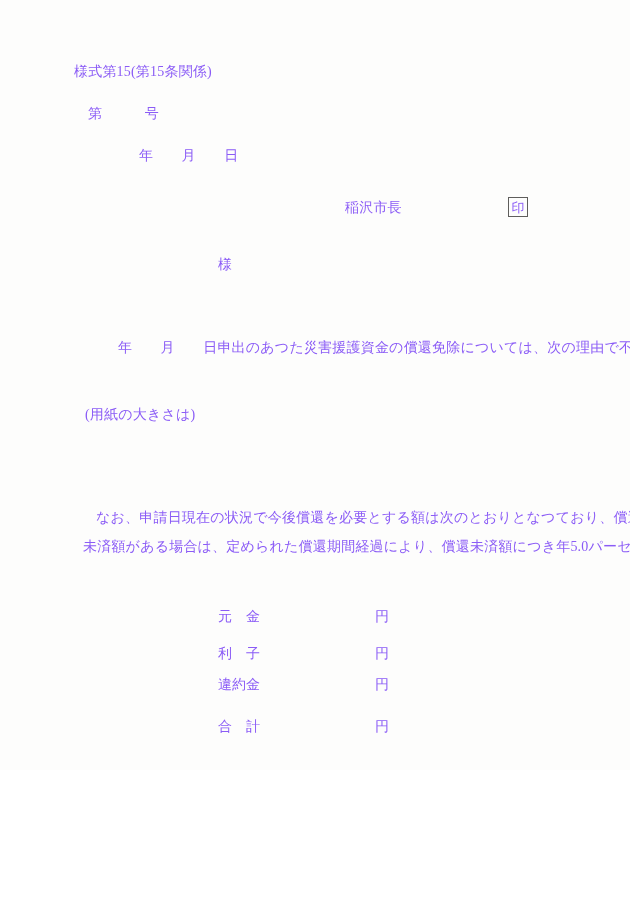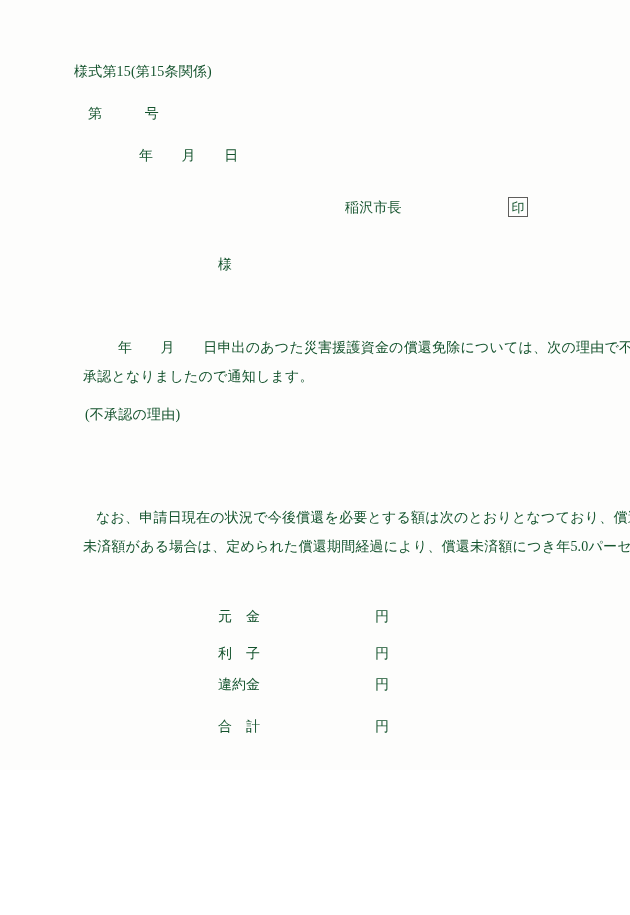--- a/index.html
+++ b/index.html
@@ -6,21 +6,21 @@
   html, body { width: 630px; height: 915px; }
   body {
     background: #ffffff;
     font-family: "Liberation Serif", "DejaVu Serif", serif;
   }
   .page {
     position: relative;
     width: 630px;
     height: 770px;
     background: #fdfdfc;
-    color: #14532d;
+    color: #8b5cf6;
     font-size: 14px;
     overflow: hidden;
   }
   .line {
     position: absolute;
     white-space: pre;
     line-height: 16px;
     letter-spacing: 0.2px;
   }
   .title-line {
@@ -58,23 +58,22 @@
 
   <div class="seal">
     <span>印</span>
   </div>
 
   <div class="line" style="left:218px; top:257px">様</div>
 
 
   <div class="line" style="left:118px; top:340px">年　　月　　日申出のあつた災害援護資金の償還免除については、次の理由で不</div>
 
-  <div class="line" style="left:83px; top:369px">承認となりましたので通知します。</div>
 
-  <div class="line" style="left:85px; top:407px">(不承認の理由)</div>
+  <div class="line" style="left:85px; top:407px">(用紙の大きさは)</div>
 
   <div class="line" style="left:96px; top:510px">なお、申請日現在の状況で今後償還を必要とする額は次のとおりとなつており、償還</div>
 
   <div class="line" style="left:83px; top:539px">未済額がある場合は、定められた償還期間経過により、償還未済額につき年5.0パーセン</div>
 
 
   <div class="amount-row" style="top:608px">
     <span class="amount-label">元　金</span>
     <span class="amount-unit">円</span>
   </div>

